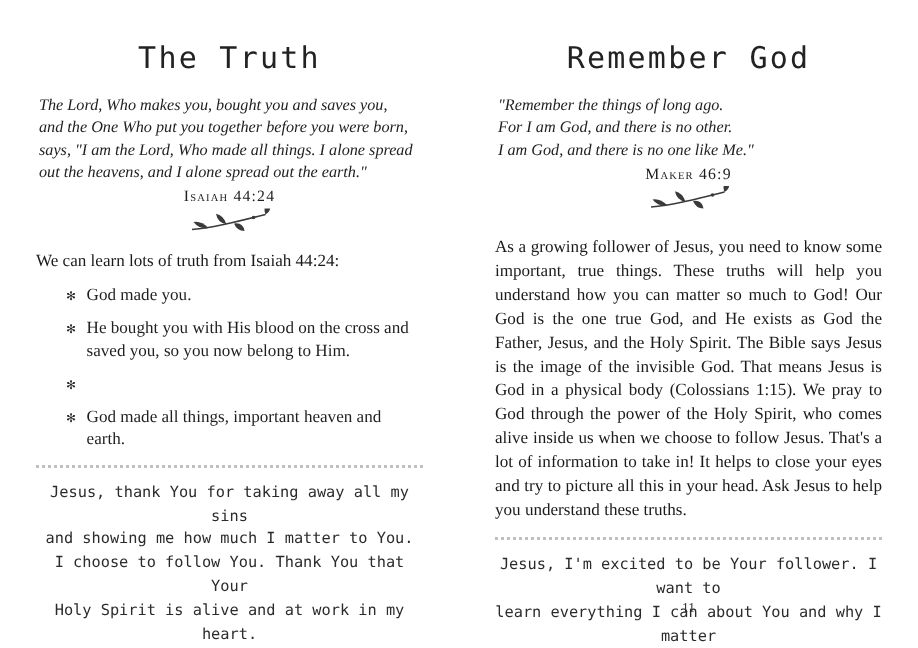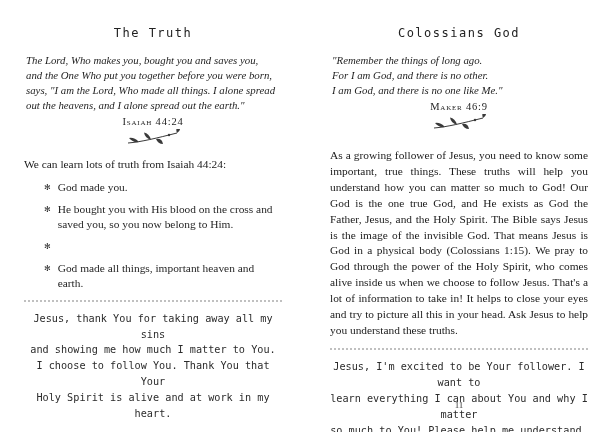--- a/index.html
+++ b/index.html
@@ -11,21 +11,21 @@
     overflow:hidden;
   }
   .page {
     width:306px; height:432px;
     box-sizing:border-box;
     padding:26px 24px 18px 24px;
     position:relative;
   }
   .page-title {
     font-family:"DejaVu Sans Mono", monospace;
-    font-size:12px; font-weight:normal;
+    font-size:20px; font-weight:normal;
     letter-spacing:1.5px;
     text-align:center;
     margin:0 0 13px 0;
     color:#222;
   }
   .quote {
     font-family:"Liberation Serif", serif;
     font-style:italic;
     font-size:10.8px;
     line-height:1.38;
@@ -134,21 +134,21 @@
     <hr class="divider">
 
     <div class="prayer">Jesus, thank You for taking away all my sins
 and showing me how much I matter to You.
 I choose to follow You. Thank You that Your
 Holy Spirit is alive and at work in my heart.</div>
 
   </section>
 
   <section class="page">
-    <h1 class="page-title">Colossians God</h1>
+    <h1 class="page-title">Remember God</h1>
     <div class="quote">"Remember the things of long ago.
 For I am God, and there is no other.
 I am God, and there is no one like Me."</div>
     <div class="reference">Maker 46:9</div>
 
     <svg class="ornament" width="56" height="20" viewBox="0 0 56 20">
       <path d="M3 14 C 16 13, 32 9, 52 4" fill="none" stroke="#3a3a3a" stroke-width="1"></path>
       <path d="M14 13 q-5 -5 -10 -4 q4 5 10 4" fill="#3a3a3a"></path>
       <path d="M26 10.5 q-2 -6 -7 -7 q1 6 7 7" fill="#3a3a3a"></path>
       <path d="M31 10 q2 5 7 5 q-1 -6 -7 -5" fill="#3a3a3a"></path>

